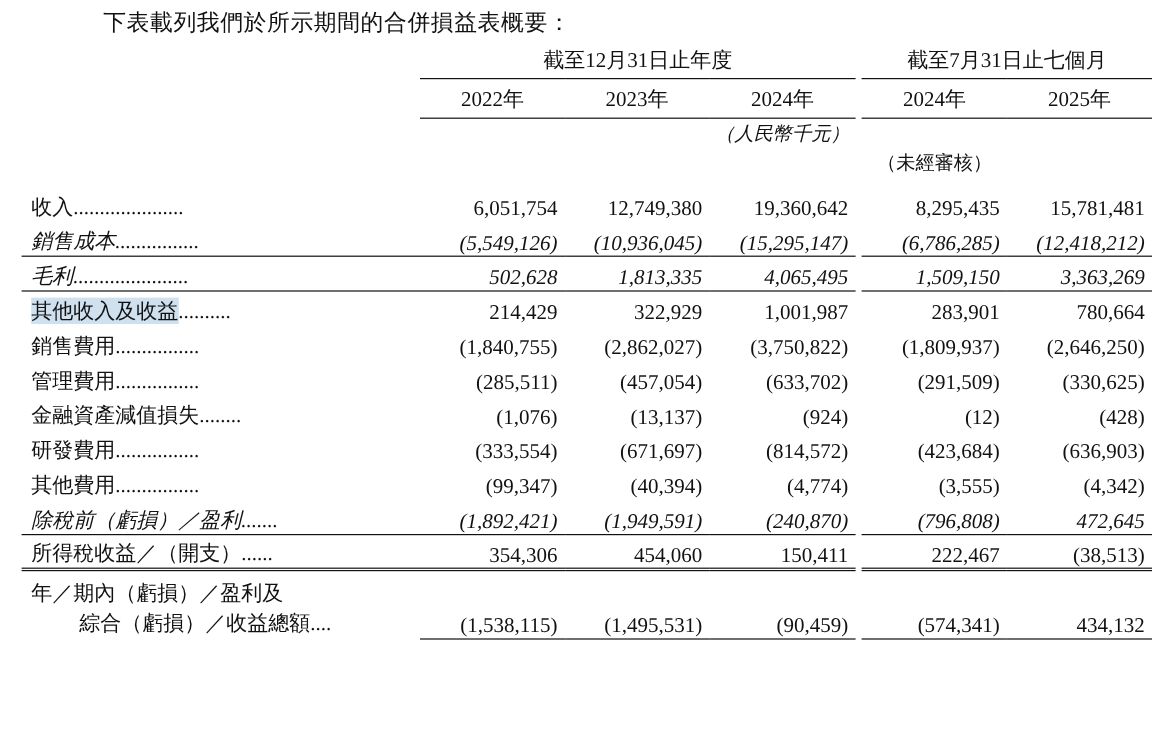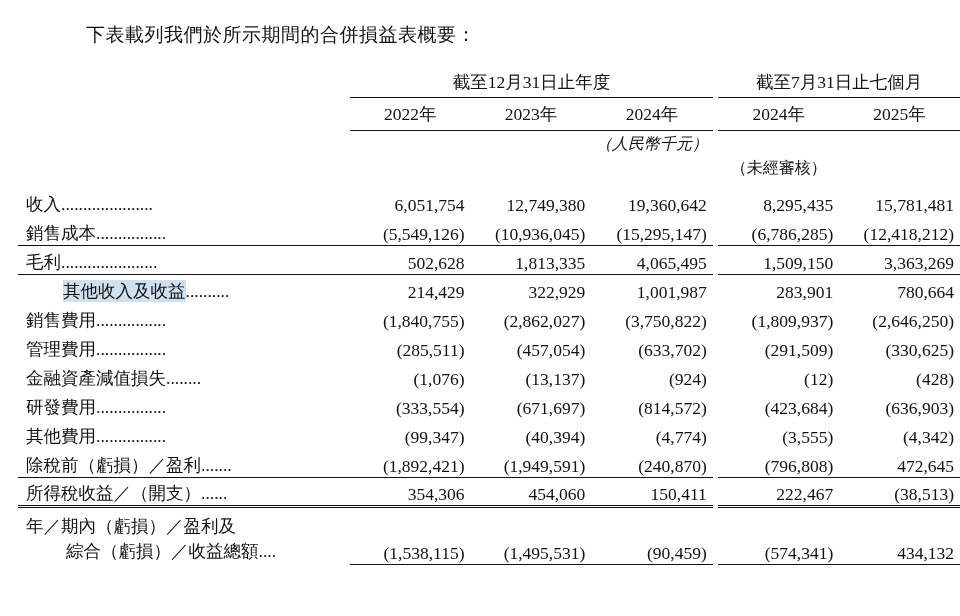--- a/index.html
+++ b/index.html
@@ -16,29 +16,29 @@
   }
   .page {
     position: relative;
     width: 960px;
     height: 616px;
     box-sizing: border-box;
   }
   .intro {
     position: absolute;
     left: 86px;
-    top: 22px;
+    top: 6px;
     font-size: 19px;
     letter-spacing: 0.5px;
     white-space: nowrap;
   }
   table.fin {
     position: absolute;
     left: 18px;
-    top: 70px;
+    top: 38px;
     border-collapse: collapse;
     font-size: 17.5px;
   }
   table.fin td, table.fin th {
     padding: 0;
     vertical-align: bottom;
     font-weight: normal;
     white-space: nowrap;
   }
   
@@ -88,29 +88,29 @@
     text-align: center;
     font-size: 16px;
     padding-top: 3px !important;
     margin-top: 36px;
   }
 
   .b { font-weight: bold; }
   .dots { letter-spacing: 0px; }
   .bottomrule td {
     border-bottom: 1.2px solid #111;
+    font-style: italic;
   }
   .double-bottom td {
     border-bottom: 3px double #111;
     margin-left: 20px;
   }
   .highlight {
     background: #cfe0ef;
     padding: 1px 0;
-    margin-left: 37px;
   }
   .spacer { height: 8px; }
   .twoline {
     line-height: 1.42;
     white-space: nowrap;
   }
   .indent2 { padding-left: 40px; }
   .underline-cell { border-bottom: 1.2px solid #111; }
 </style>
 </head>

